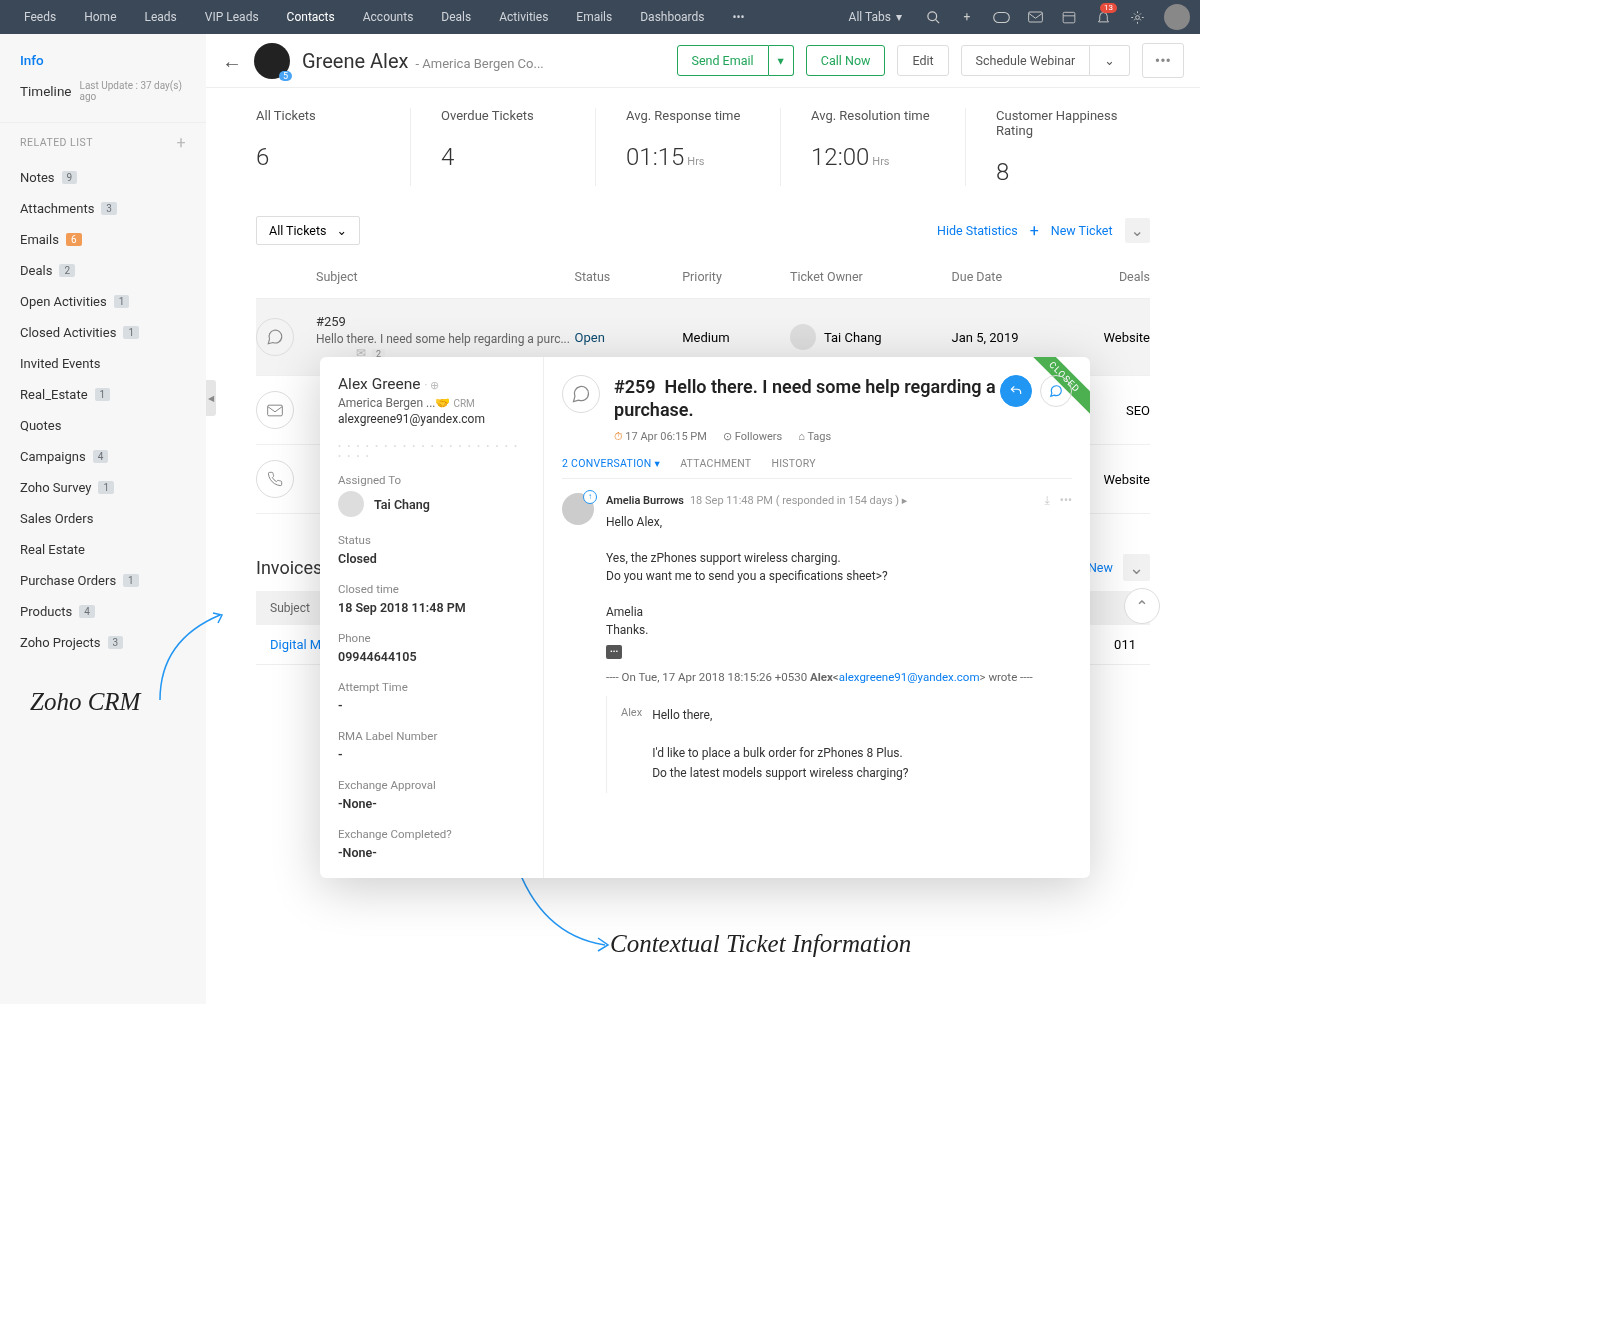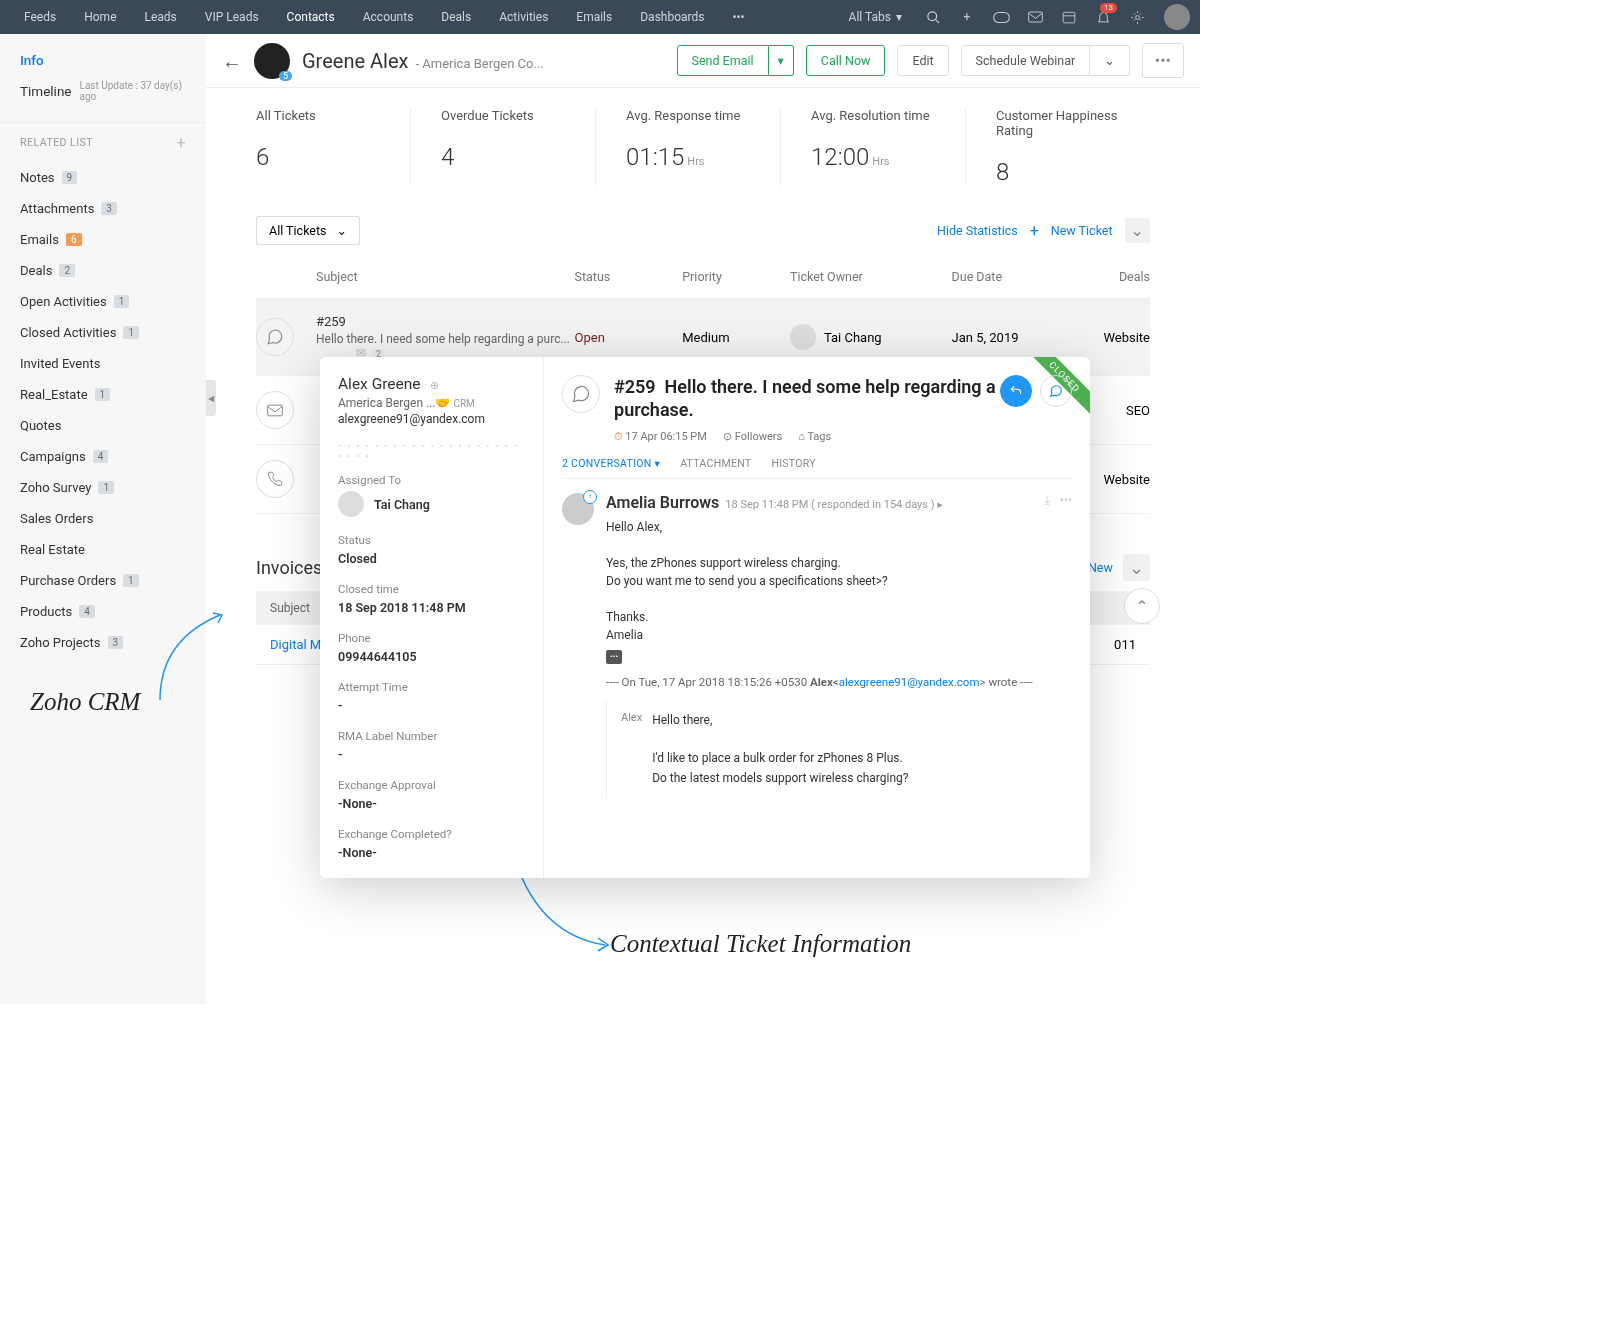--- a/index.html
+++ b/index.html
@@ -59,21 +59,21 @@
 .col-status{flex:1}
 .col-priority{flex:1}
 .col-owner{flex:1.5;display:flex;align-items:center;gap:8px}
 .col-due{flex:1.1}
 .col-deals{width:80px;text-align:right}
 .trow{display:flex;padding:15px 0;border-bottom:1px solid #f0f0f0;font-size:13px;align-items:center}
 .trow.selected{background:#f3f3f3}
 .ticket-icon{width:38px;height:38px;border:1px solid #ddd;border-radius:50%;display:flex;align-items:center;justify-content:center;color:#888}
 .ticket-num{font-size:13px;color:#333;margin-bottom:3px}
 .ticket-subj{font-size:12px;color:#666}
-.status-open{color:#7f1d1d}
+.status-open{color:#0c4a6e}
 .owner-av{width:26px;height:26px;border-radius:50%;background:#ddd}
 .section-hdr{padding:20px 50px 10px;font-size:18px;color:#333;display:flex;align-items:center}
 .inv-wrap{padding:0 50px 30px}
 .inv-head{background:#f1f1f1;padding:10px 14px;font-size:12px;color:#666;display:flex}
 .inv-row{padding:12px 14px;font-size:13px;display:flex;border-bottom:1px solid #eee}
 .inv-link{color:#0a7ef0}
 .popup{position:absolute;left:320px;top:357px;width:770px;background:#fff;border-radius:6px;box-shadow:0 10px 50px rgba(0,0,0,.2);display:flex;overflow:hidden;z-index:10}
 .popup-left{width:224px;padding:18px;border-right:1px solid #eee;font-size:12.5px}
 .pl-name{font-size:15.5px;color:#333;margin-bottom:3px}
 .pl-company{font-size:12px;color:#666;margin-bottom:2px}
@@ -92,21 +92,21 @@
 .pr-circle{width:32px;height:32px;border-radius:50%;display:flex;align-items:center;justify-content:center;font-size:14px;border:1px solid #ddd;cursor:pointer}
 .pr-circle.blue{background:#2196f3;border-color:#2196f3;color:#fff}
 .closed-ribbon{position:absolute;right:-22px;top:12px;background:#4caf50;color:#fff;font-size:9px;padding:3px 28px;transform:rotate(45deg);letter-spacing:1px}
 .pr-tabs{display:flex;gap:20px;border-bottom:1px solid #eee;padding-bottom:8px;margin:14px 0 14px 0;font-size:10.5px;color:#888;letter-spacing:.3px}
 .pr-tab{cursor:pointer}
 .pr-tab.active{color:#0a7ef0}
 .conv{display:flex;gap:12px}
 .conv-av{width:32px;height:32px;border-radius:50%;background:#ccc;flex-shrink:0;position:relative}
 .conv-av .upbadge{position:absolute;top:-3px;right:-3px;width:14px;height:14px;border-radius:50%;background:#fff;border:1px solid #2196f3;color:#2196f3;font-size:8px;display:flex;align-items:center;justify-content:center}
 .conv-body{flex:1;font-size:12px;color:#333}
-.conv-from{font-size:16px;font-weight:600;margin-bottom:3px}
+.conv-from{font-size:11px;font-weight:600;margin-bottom:3px}
 .conv-time{font-size:11px;color:#999;font-weight:400;margin-left:6px}
 .conv-lines{margin-top:6px;line-height:1.5}
 .conv-tools{display:flex;gap:10px;color:#ccc;position:absolute;right:18px}
 .reply-thread{font-size:11.5px;color:#666;margin-top:10px}
 .quoted{background:#fff;border-left:1px solid #eee;margin-top:10px;padding:10px 0 10px 14px;display:flex;gap:10px}
 .quoted-from{font-size:11px;color:#888}
 .quoted-body{font-size:12px;color:#333;line-height:1.6}
 .annotation{position:absolute;font-family:"Brush Script MT","Comic Sans MS",cursive;font-size:25px;color:#222;font-style:italic}
 .arrow-svg{position:absolute;pointer-events:none}
 .scroll-top{position:absolute;right:40px;bottom:380px;width:36px;height:36px;border-radius:50%;border:1px solid #ddd;display:flex;align-items:center;justify-content:center;background:#fff;cursor:pointer;color:#888}
@@ -483,22 +483,22 @@
       <div class="conv-body">
         <div class="conv-tools">
             <span>⤓</span>
             <span>•••</span>
           </div>
         <div><span class="conv-from">Amelia Burrows</span><span class="conv-time"><span>18 Sep 11:48 PM ( responded in 154 days )</span> ▸</span></div>
         <div class="conv-lines">
           <div>Hello Alex,</div><br>
           <div>Yes, the zPhones support wireless charging.</div>
           <div>Do you want me to send you a specifications sheet&gt;?</div><br>
+          <div>Amelia</div>
           <div>Thanks.</div>
-          <div>Amelia</div>
           <div class="ellipsis-box">•••</div>
           <div class="reply-thread"><span>---- On Tue, 17 Apr 2018 18:15:26 +0530 </span><b>Alex</b>&lt;<span style="color:#0a7ef0">alexgreene91@yandex.com</span><span>&gt;  wrote  ----</span></div>
         </div>
         <div class="quoted">
           <div class="quoted-from">Alex</div>
           <div class="quoted-body">
             <div>Hello there,</div><br>
             <div>I'd like to place a bulk order for zPhones 8 Plus.</div>
             <div>Do the latest models support wireless charging?</div>
           </div>

